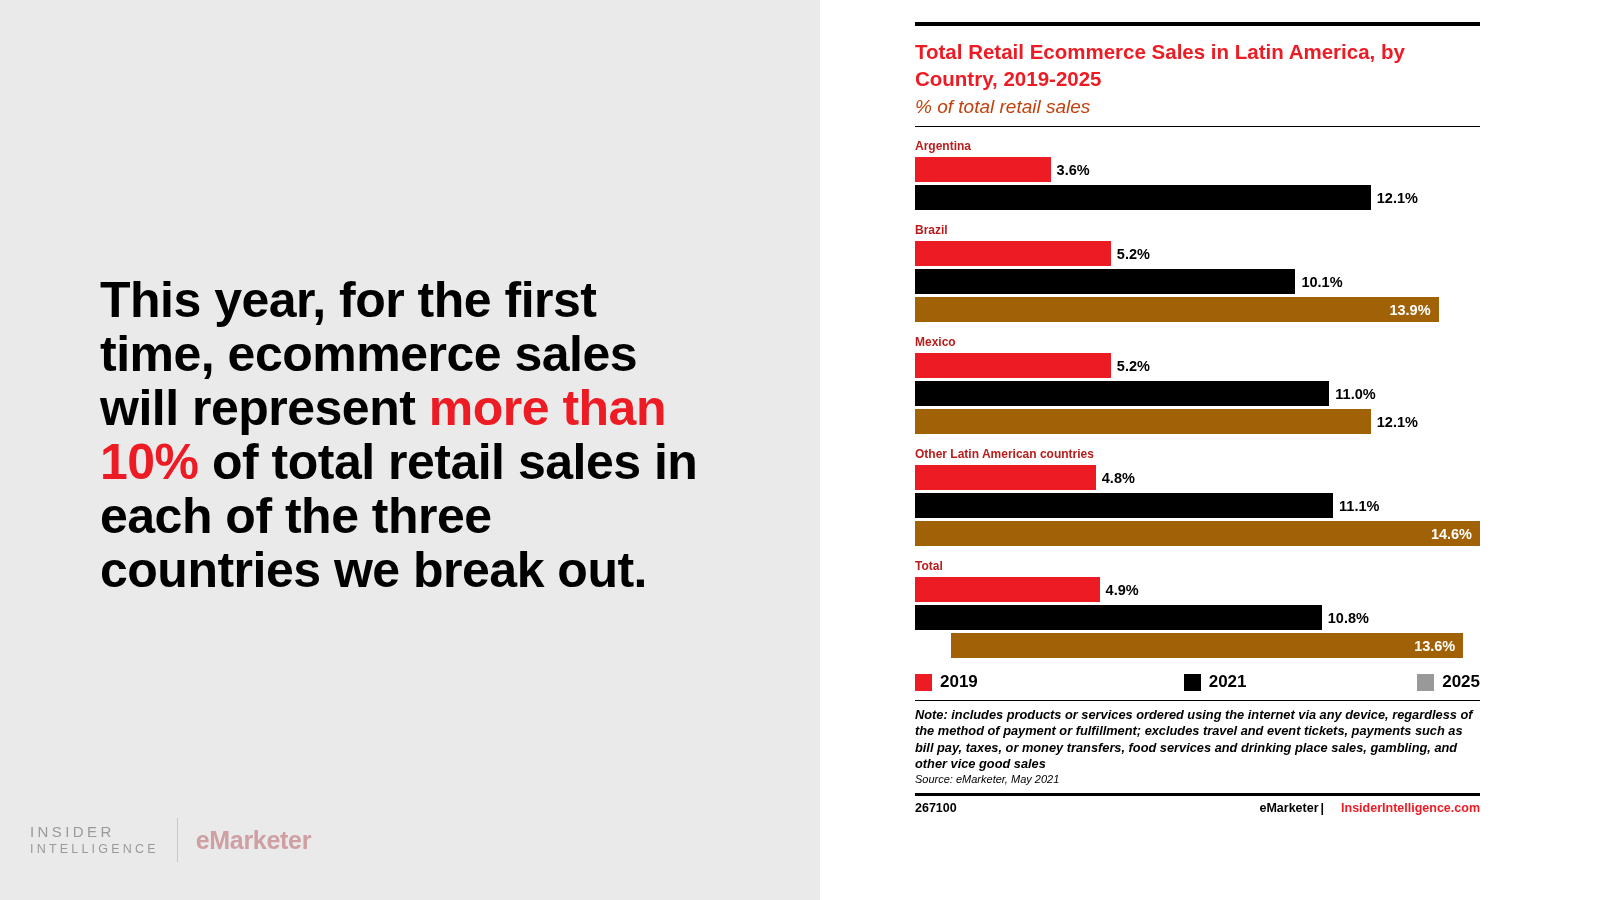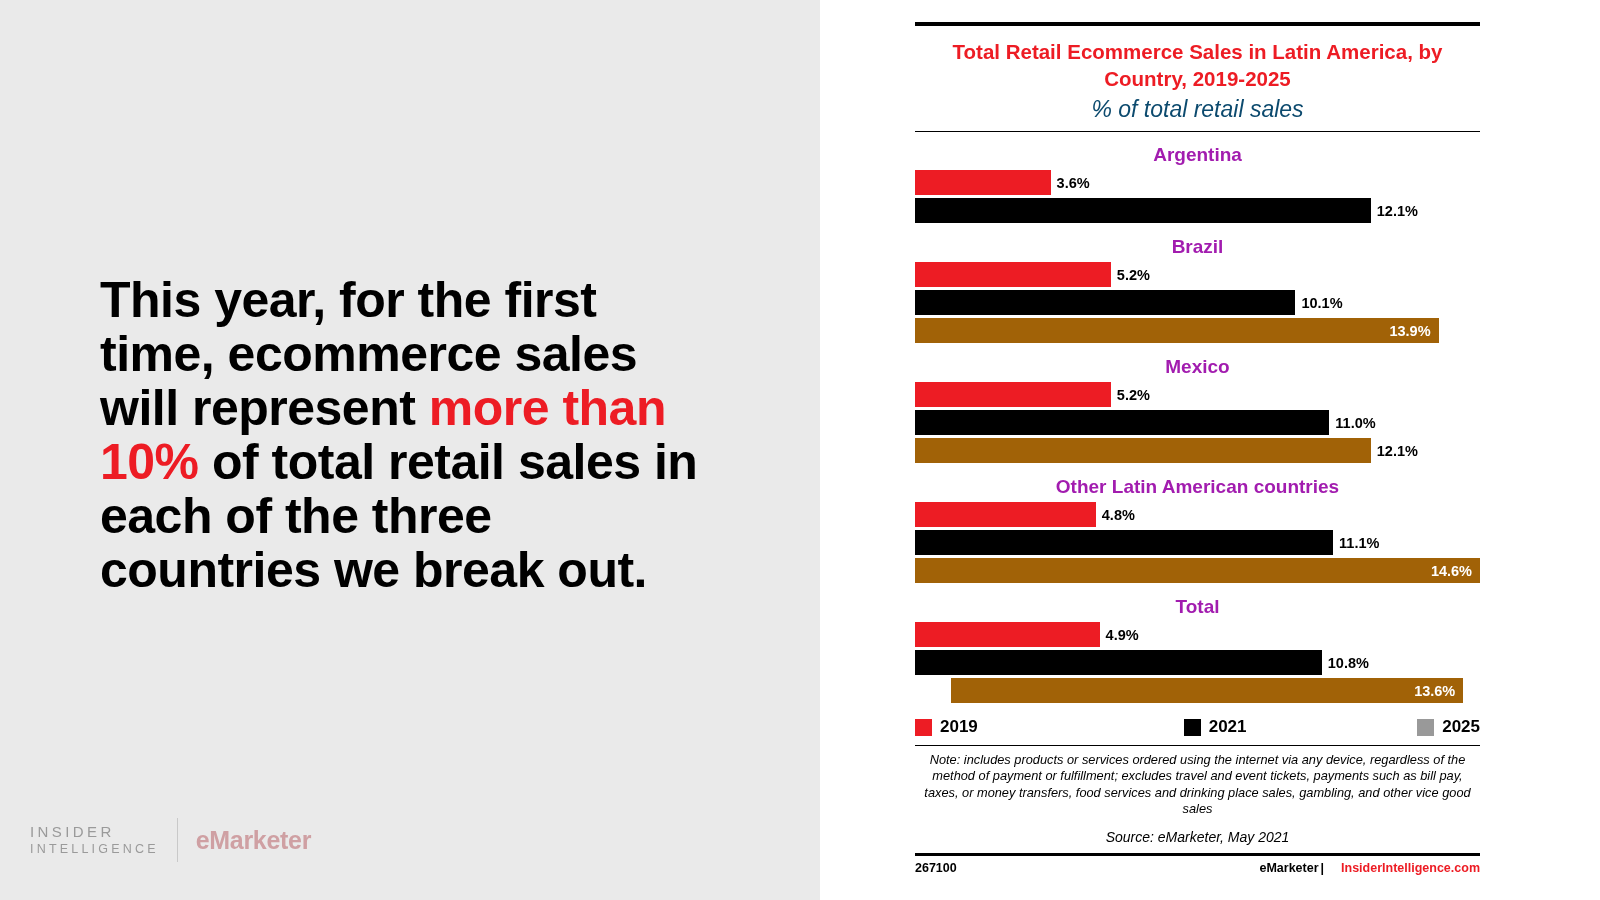--- a/index.html
+++ b/index.html
@@ -73,51 +73,50 @@
   }
 
   
   .right-panel {
     position: relative;
     width: 780px;
     height: 900px;
     background: #ffffff;
     box-sizing: border-box;
     padding: 22px 120px 0 95px;
-    text-align: center;
   }
   .rule-top {
     border-top: 4px solid #000;
     margin-bottom: 12px;
   }
   .chart-title {
     color: #ed1c24;
     font-weight: bold;
     font-size: 20.5px;
     line-height: 1.32;
     margin: 0 0 2px 0;
   }
   .chart-subtitle {
     font-style: italic;
-    font-size: 23px;
-    color: #0c4a6e;
+    font-size: 19px;
+    color: #c2410c;
     margin: 4px 0 8px 0;
   }
   .rule-thin {
     border-top: 1px solid #000;
     margin-bottom: 12px;
   }
 
   .group {
     margin-bottom: 13px;
   }
   .group-label {
-    font-size: 19px;
-    font-weight: bold;
-    color: #a21caf;
+    font-size: 12px;
+    font-weight: bold;
+    color: #b91c1c;
     margin-bottom: 4px;
   }
   .bar-row {
     position: relative;
     height: 25px;
     margin-bottom: 3px;
     display: flex;
     align-items: center;
   }
   .bar {
@@ -168,26 +167,27 @@
 
   .rule-note {
     border-top: 1px solid #000;
     margin-bottom: 6px;
   }
   .note {
     font-style: italic;
     font-size: 12.8px;
     line-height: 1.27;
     color: #000;
+    font-weight: bold;
   }
   .source {
     font-style: italic;
-    font-size: 14px;
+    font-size: 11px;
     color: #000;
-    margin-top: 12px;
+    margin-top: 1px;
   }
   .rule-bottom {
     border-top: 3px solid #000;
     margin-top: 8px;
     padding-top: 5px;
   }
   .footer {
     display: flex;
     justify-content: space-between;
     align-items: center;

